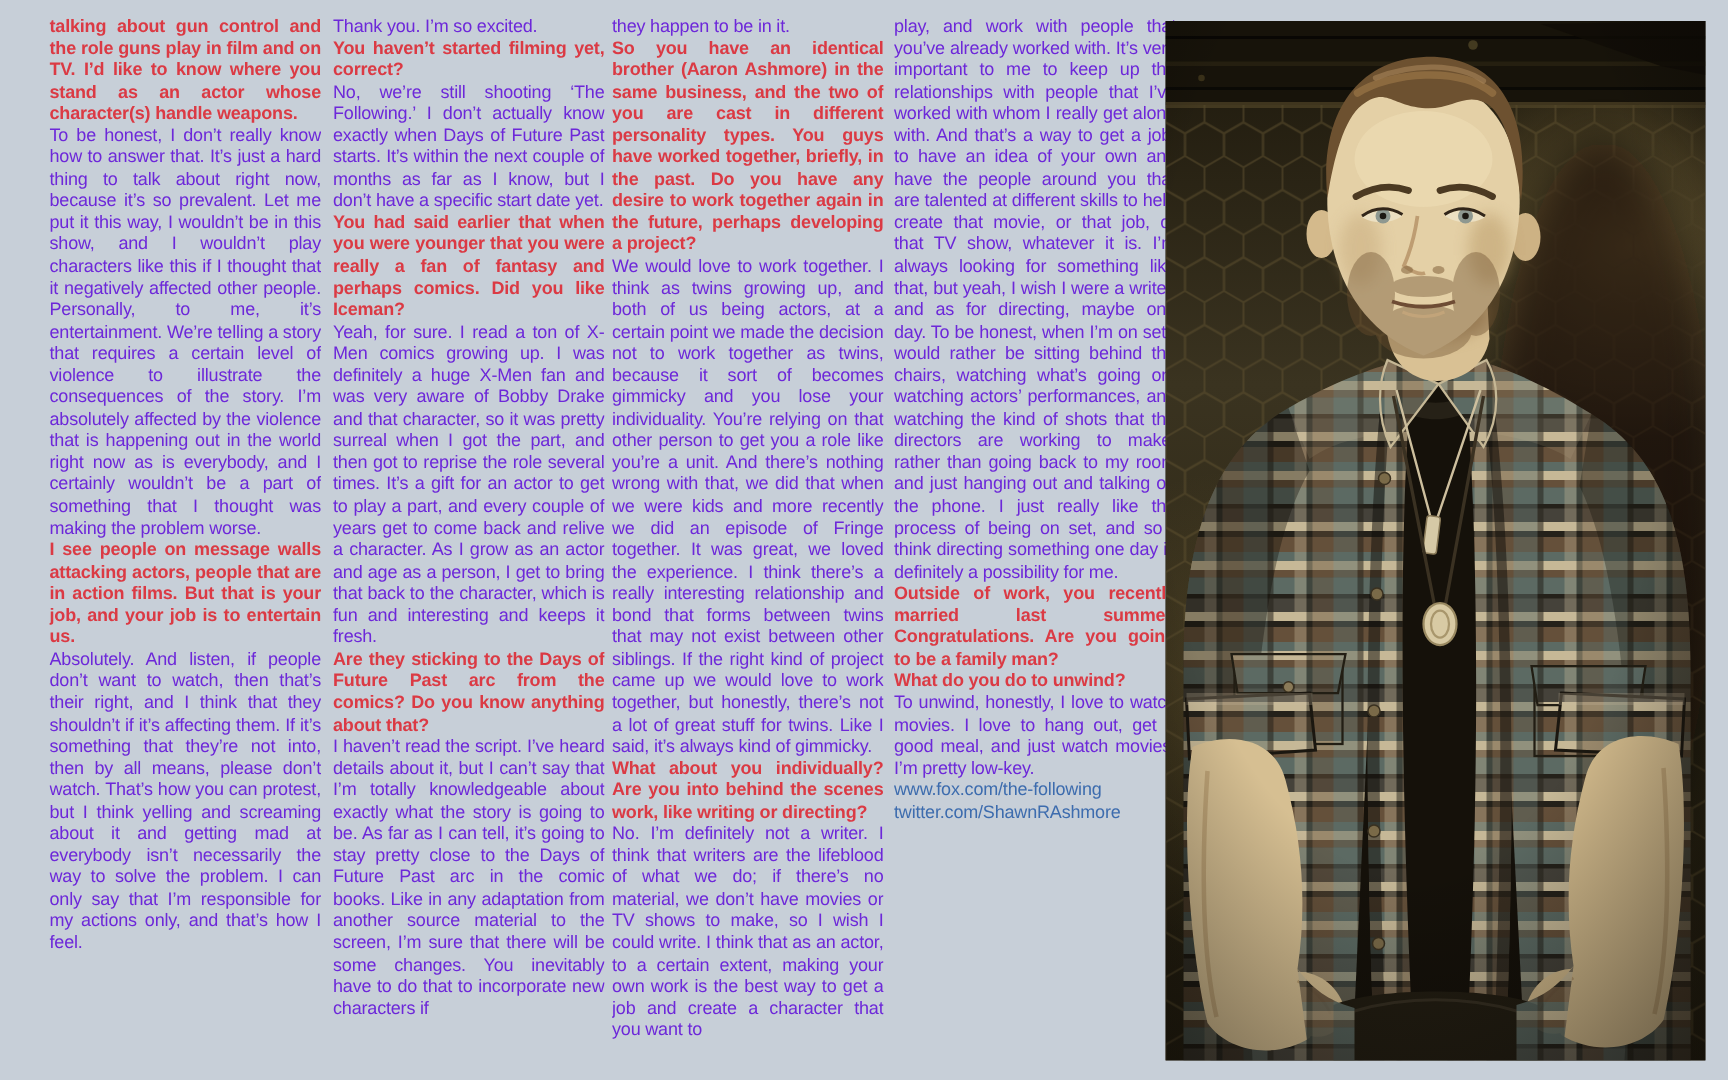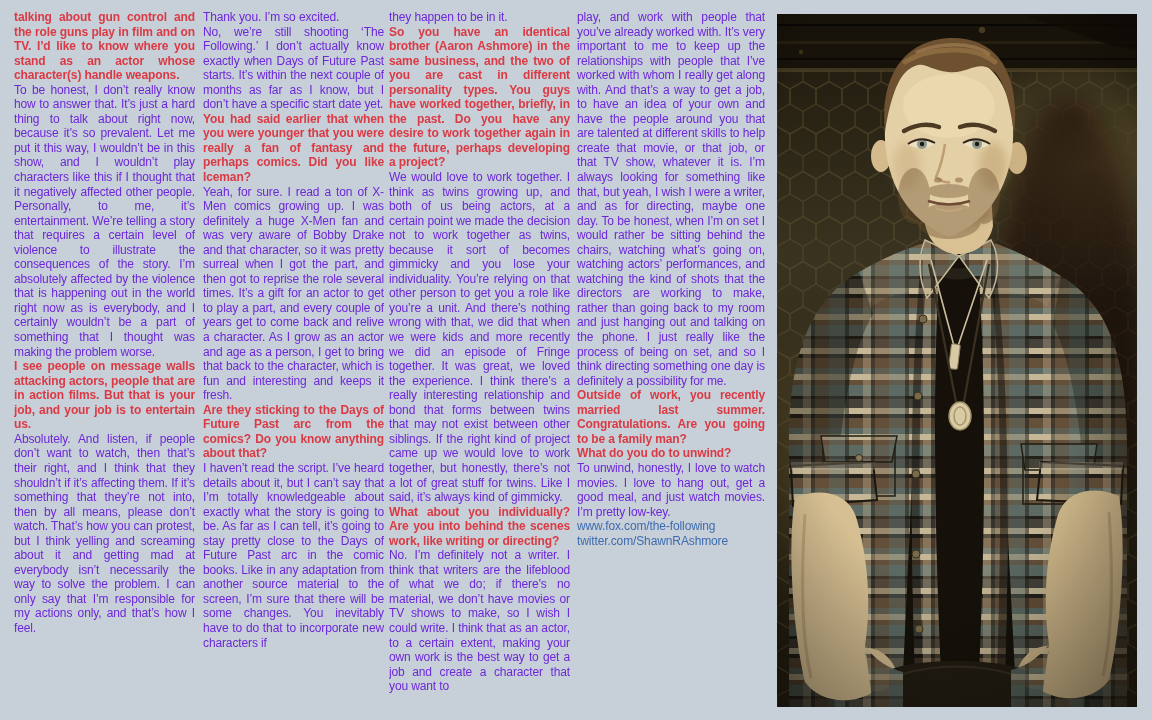--- a/index.html
+++ b/index.html
@@ -6,21 +6,21 @@
   body{
     width:1152px;height:720px;overflow:hidden;
     font-family:"Liberation Sans","DejaVu Sans",sans-serif;
     background:#c7cfd8;
   }
   .page{position:relative;width:1152px;height:720px;background:#c7cfd8;}
   .col{
     position:absolute;top:10px;height:704px;overflow:hidden;
     font-size:12px;line-height:14.55px;letter-spacing:-0.12px;
     color:#231f20;
-    -webkit-hyphens:auto;hyphens:auto;
+    -webkit-hyphens:auto;hyphens:auto;margin-left:19px;
   }
   .col1{left:14px;width:181px;}
   .col2{left:203px;width:181px;}
   .col3{left:389px;width:181px;}
   .col4{left:577px;width:188px;}
   .seg{margin:0;text-align:justify;}
   .seg.q{color:var(--red,#db3a44);font-weight:bold;}
   .seg.a{color:#6d28d9;}
   .seg.note{margin-top:14.55px;}
   .seg.link{color:var(--blue,#3d6cae);text-align:left;cursor:pointer;}
@@ -36,20 +36,21 @@
 <div class="page">
 
   <div class="col col1">
       <p class="seg q">talking about gun control and the role guns play in film and on TV. I’d like to know where you stand as an actor whose character(s) handle weapons.</p>
       <p class="seg a">To be honest, I don’t really know how to answer that. It’s just a hard thing to talk about right now, because it’s so prevalent. Let me put it this way, I wouldn’t be in this show, and I wouldn’t play characters like this if I thought that it negatively affected other people. Personally, to me, it’s entertainment. We’re telling a story that requires a certain level of violence to illustrate the consequences of the story. I’m absolutely affected by the violence that is happening out in the world right now as is everybody, and I certainly wouldn’t be a part of something that I thought was making the problem worse.</p>
       <p class="seg q">I see people on message walls attacking actors, people that are in action films. But that is your job, and your job is to entertain us.</p>
       <p class="seg a">Absolutely. And listen, if people don’t want to watch, then that’s their right, and I think that they shouldn’t if it’s affecting them. If it’s something that they’re not into, then by all means, please don’t watch. That’s how you can protest, but I think yelling and screaming about it and getting mad at everybody isn’t necessarily the way to solve the problem. I can only say that I’m responsible for my actions only, and that’s how I feel.</p>
     </div>
   <div class="col col2">
       <p class="seg a">Thank you. I’m so excited.</p>
+      <p class="seg q">You haven’t started filming yet, correct?</p>
       <p class="seg a">No, we’re still shooting ‘The Following.’ I don’t actually know exactly when Days of Future Past starts. It’s within the next couple of months as far as I know, but I don’t have a specific start date yet.</p>
       <p class="seg q">You had said earlier that when you were younger that you were really a fan of fantasy and perhaps comics. Did you like Iceman?</p>
       <p class="seg a">Yeah, for sure. I read a ton of X-Men comics growing up. I was definitely a huge X-Men fan and was very aware of Bobby Drake and that character, so it was pretty surreal when I got the part, and then got to reprise the role several times. It’s a gift for an actor to get to play a part, and every couple of years get to come back and relive a character. As I grow as an actor and age as a person, I get to bring that back to the character, which is fun and interesting and keeps it fresh.</p>
       <p class="seg q">Are they sticking to the Days of Future Past arc from the comics? Do you know anything about that?</p>
       <p class="seg a">I haven’t read the script. I’ve heard details about it, but I can’t say that I’m totally knowledgeable about exactly what the story is going to be. As far as I can tell, it’s going to stay pretty close to the Days of Future Past arc in the comic books. Like in any adaptation from another source material to the screen, I’m sure that there will be some changes. You inevitably have to do that to incorporate new characters if</p>
     </div>
   <div class="col col3">
       <p class="seg a">they happen to be in it.</p>
       <p class="seg q">So you have an identical brother (Aaron Ashmore) in the same business, and the two of you are cast in different personality types. You guys have worked together, briefly, in the past. Do you have any desire to work together again in the future, perhaps developing a project?</p>
       <p class="seg a">We would love to work together. I think as twins growing up, and both of us being actors, at a certain point we made the decision not to work together as twins, because it sort of becomes gimmicky and you lose your individuality. You’re relying on that other person to get you a role like you’re a unit. And there’s nothing wrong with that, we did that when we were kids and more recently we did an episode of Fringe together. It was great, we loved the experience. I think there’s a really interesting relationship and bond that forms between twins that may not exist between other siblings. If the right kind of project came up we would love to work together, but honestly, there’s not a lot of great stuff for twins. Like I said, it’s always kind of gimmicky.</p>

